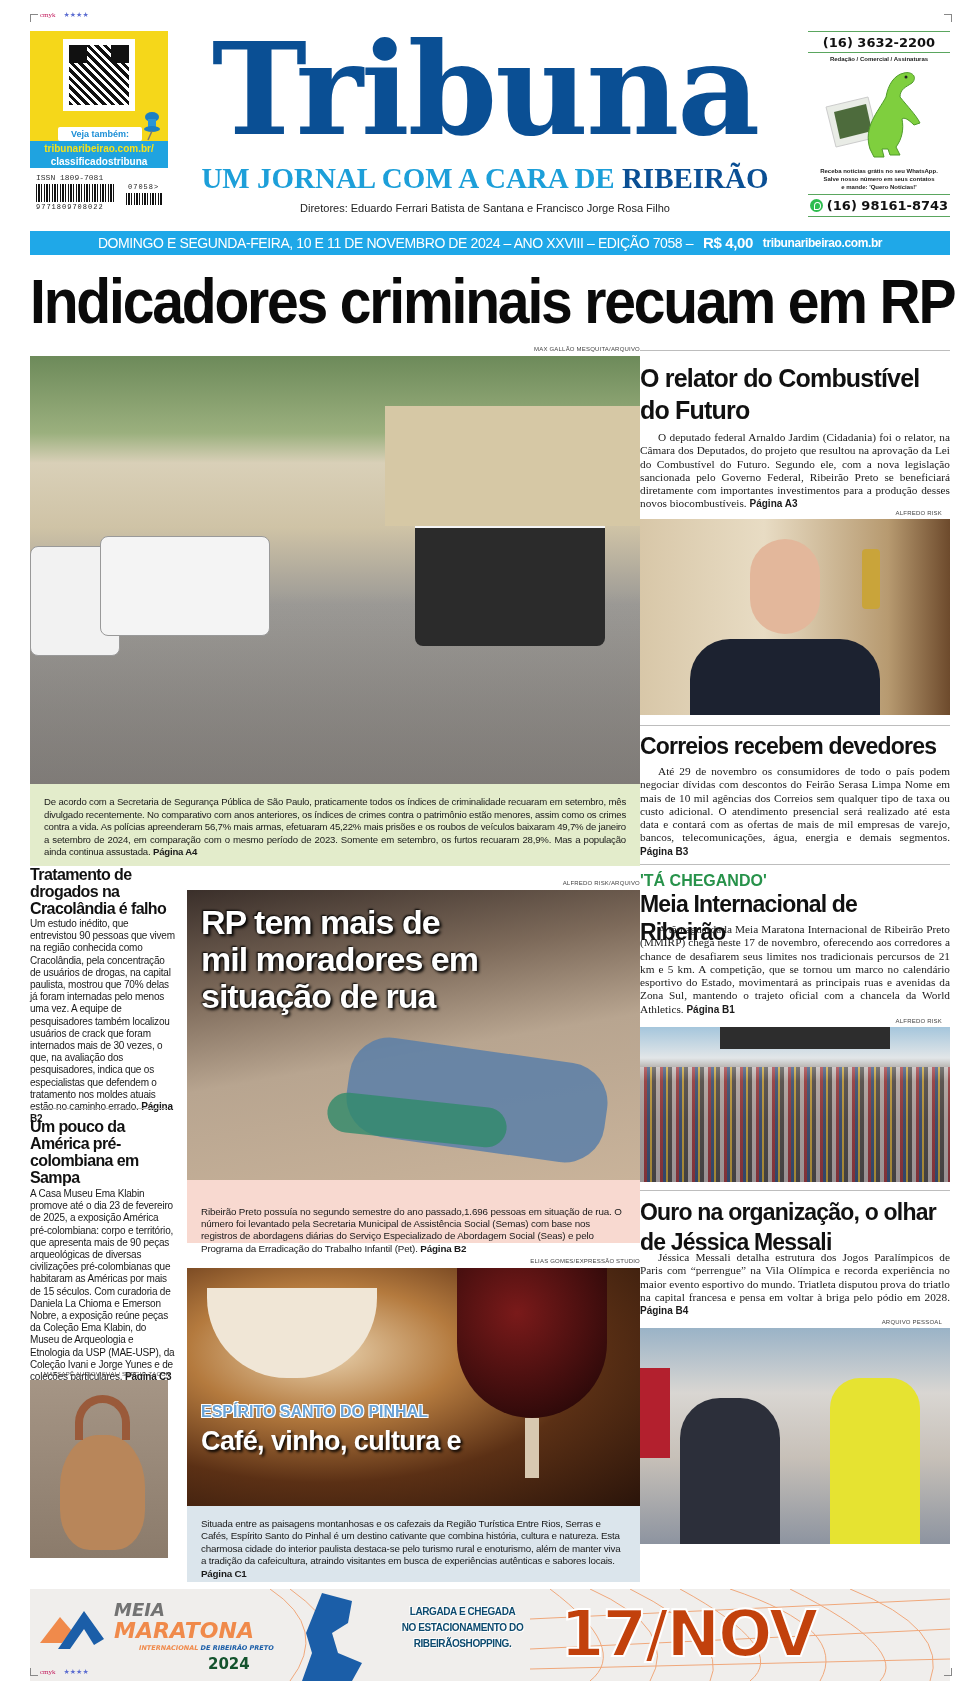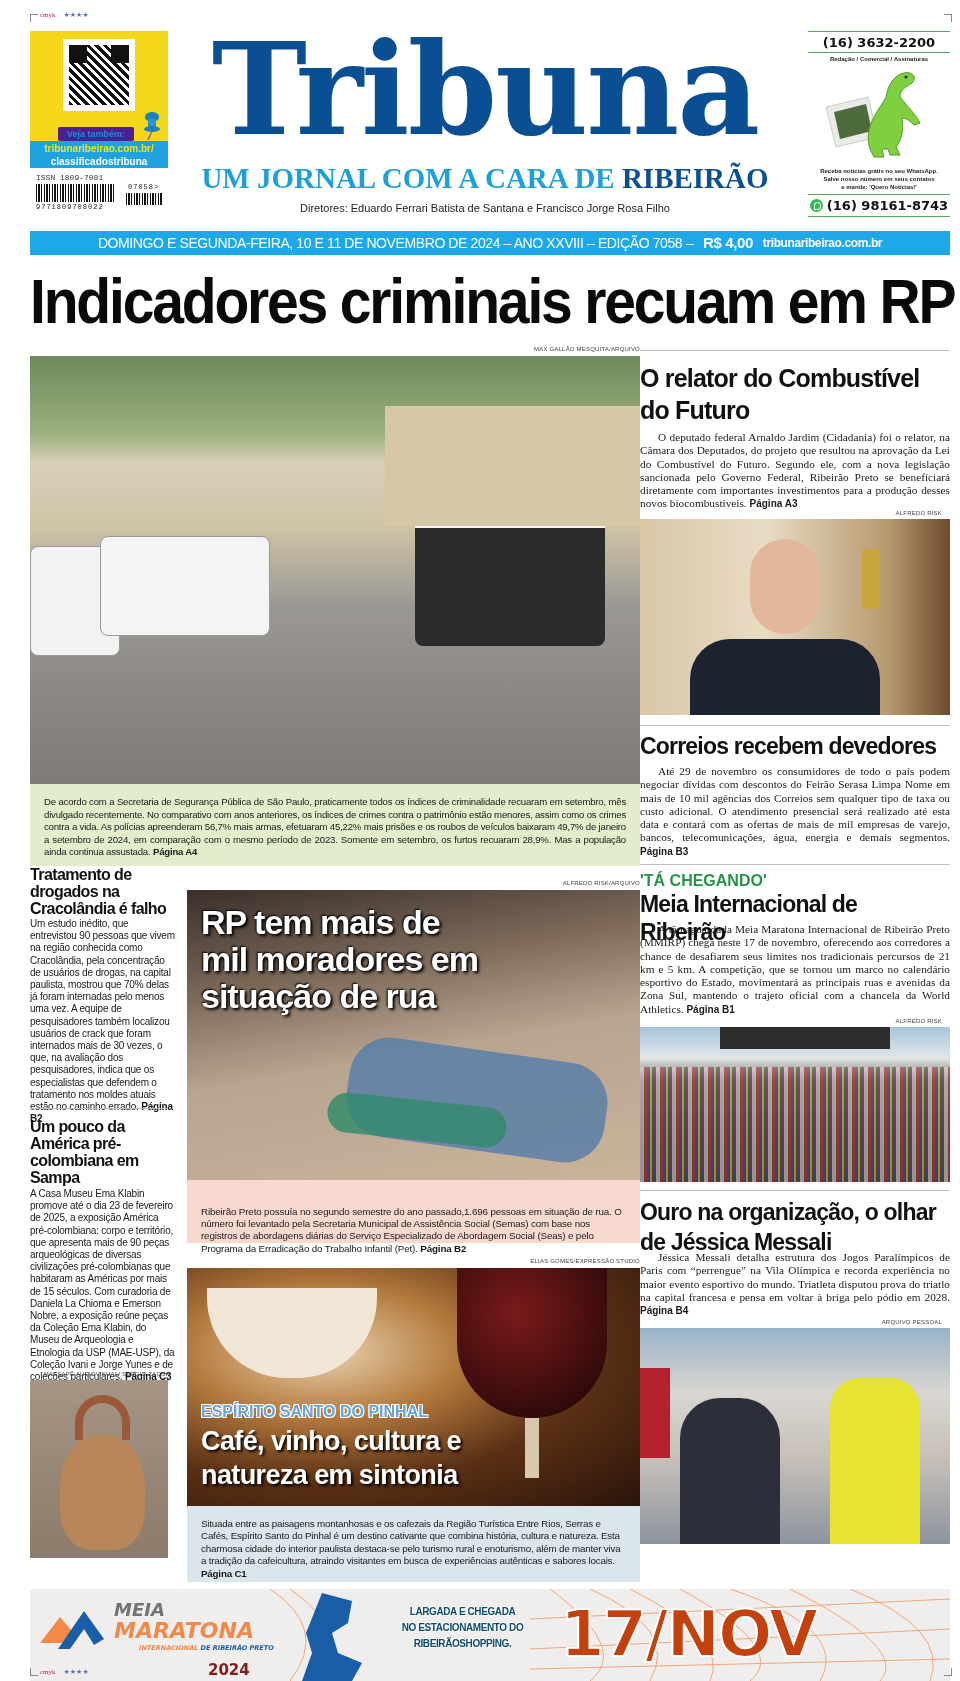--- a/index.html
+++ b/index.html
@@ -13,21 +13,21 @@
   .crop-mark { width: 8px; height: 8px; border-color: #888; border-style: solid; }
 
   
   .qr-box { left: 30px; top: 31px; width: 138px; height: 137px; background: #f5d71a; overflow: hidden; }
   .qr-code { left: 33px; top: 8px; width: 72px; height: 72px; background: #fff; padding: 6px; }
   .qr-inner { width: 100%; height: 100%;
     background:
       linear-gradient(90deg, #111 0 30%, transparent 30% 70%, #111 70% 100%) top/100% 30% no-repeat,
       repeating-linear-gradient(45deg, #111 0 3px, #fff 3px 6px),
       #fff; }
-  .veja { left: 28px; top: 96px; width: 76px; height: 14px; background: #4c1d95; color: #1d8fd6; font-size: 9px; font-weight: bold; text-align: center; line-height: 14px; border-radius: 2px; }
+  .veja { left: 28px; top: 96px; width: 84px; height: 14px; background: #ffffff; color: #1d8fd6; font-size: 9px; font-weight: bold; text-align: center; line-height: 14px; border-radius: 2px; }
   .pin { left: 112px; top: 80px; width: 18px; height: 30px; }
   .site-box { left: 0; top: 110px; width: 138px; height: 27px; background: #1fa3e0; color: #fff; font-size: 10px; font-weight: bold; line-height: 13px; text-align: center; padding-top: 1px; }
   .site-box .l1 { color: #f5e21a; }
   .issn { left: 36px; top: 173px; font-family: "Liberation Mono", monospace; font-size: 8px; color: #333; }
   .barcode { height: 18px; background: repeating-linear-gradient(90deg, #111 0 1px, #fff 1px 2px, #111 2px 4px, #fff 4px 5px, #111 5px 6px, #fff 6px 8px); }
   .barcode-num { font-family: "Liberation Mono", monospace; font-size: 7px; color: #222; letter-spacing: 1px; }
 
   
   .logo { left: 190px; top: 20px; width: 590px; text-align: center; font-family: "DejaVu Serif", serif; font-weight: bold; font-size: 128px; line-height: 138px; color: #0a4f94; letter-spacing: -2px; }
   .tagline { left: 190px; top: 162px; width: 590px; text-align: center; font-family: "Liberation Serif", serif; font-weight: bold; font-size: 29px; color: #1d9fd9; white-space: nowrap; }
@@ -85,21 +85,21 @@
   .cafe-kicker { left: 14px; top: 135px; font-family: "Liberation Sans", sans-serif; font-weight: bold; font-size: 16px; color: #6ba3d6; text-shadow: 1px 1px 0 #fff, -1px -1px 0 #fff, 1px -1px 0 #fff, -1px 1px 0 #fff; }
   .cafe-headline { left: 14px; top: 156px; font-family: "Liberation Sans", sans-serif; font-weight: bold; font-size: 27px; line-height: 34px; color: #fff; letter-spacing: -0.6px; text-shadow: 2px 2px 3px #000; }
   .caption-blue { left: 187px; top: 1506px; width: 453px; height: 76px; background: #dbe5ec; padding: 12px 14px; font-size: 9.8px; line-height: 12.4px; color: #1a1a1a; letter-spacing: -0.2px; }
 
   
   .banner { left: 30px; top: 1599px; width: 920px; height: 92px; background: #f0eeec; overflow: hidden; }
   .ad-meia { left: 84px; top: 12px; font-family: "DejaVu Sans", sans-serif; font-weight: bold; font-style: italic; font-size: 18px; line-height: 18px; color: #737373; }
   .ad-maratona { left: 84px; top: 29px; font-family: "DejaVu Sans", sans-serif; font-weight: bold; font-style: italic; font-size: 22px; color: #f08a4b; }
   .ad-intl { left: 88px; top: 55px; font-family: "DejaVu Sans", sans-serif; font-weight: bold; font-style: italic; font-size: 6.5px; color: #f08a4b; margin-left: 21px; }
   .ad-intl .b { color: #1b5ea8; }
-  .ad-year { left: 178px; top: 72px; font-family: "DejaVu Sans", sans-serif; font-weight: bold; font-size: 15px; color: #7f1d1d; }
+  .ad-year { left: 178px; top: 66px; font-family: "DejaVu Sans", sans-serif; font-weight: bold; font-size: 15px; color: #14532d; }
   .ad-msg { left: 345px; top: 15px; width: 175px; text-align: center; font-family: "Liberation Sans", sans-serif; font-weight: bold; font-size: 10px; line-height: 16px; color: #0c4a6e; text-shadow: 1px 1px 0 #fff, -1px -1px 0 #fff; letter-spacing: -0.4px; }
   .ad-date { left: 530px; top: 2px; font-family: "DejaVu Sans", sans-serif; font-weight: bold; font-size: 64px; line-height: 86px; color: #c2410c; letter-spacing: -2px; -webkit-text-stroke: 2px #fff; }
 </style>
 </head>
 <body>
 
 <div class="abs crop-mark" style="left:30px;top:14px;border-width:1px 0 0 1px;"></div>
 <div class="abs cmyk" style="left:40px;top:11px;">
   <span>cmyk</span><span class="stars">★★★★</span>
 </div>
@@ -255,21 +255,20 @@
 </div>
 
 <div class="abs credit" style="left:187px;top:1258px;width:453px;">ELIAS GOMES/EXPRESSÃO STUDIO</div>
 <div class="abs photo photo-cafe">
   <div style="position:absolute;left:20px;top:20px;width:170px;height:90px;background:#f0e6d6;border-radius:0 0 80px 80px;"></div>
   <div style="position:absolute;left:270px;top:0;width:150px;height:150px;background:radial-gradient(circle at 40% 30%,#7a1a1a,#1a0505);border-radius:0 0 75px 75px;"></div>
   <div style="position:absolute;left:338px;top:150px;width:14px;height:60px;background:#d8c8b0;"></div>
   <div class="abs cafe-kicker">ESPÍRITO SANTO DO PINHAL</div>
   <div class="abs cafe-headline">
     <div>Café, vinho, cultura e</div>
-    <div>natureza em sintonia</div>
   </div>
 </div>
 <div class="abs caption-blue">
   <span>Situada entre as paisagens montanhosas e os cafezais da Região Turística Entre Rios, Serras e Cafés, Espírito Santo do Pinhal é um destino cativante que combina história, cultura e natureza. Esta charmosa cidade do interior paulista destaca-se pelo turismo rural e enoturismo, além de manter viva a tradição da cafeicultura, atraindo visitantes em busca de experiências autênticas e sabores locais.</span>
   <span class="pagina">Página C1</span>
 </div>
 
 <div class="abs banner" style="top:1589px;height:92px;">
   <svg style="position:absolute;left:0;top:0;width:920px;height:92px;" viewBox="0 0 920 92">
     <g stroke="#f08a4b" stroke-width="1" fill="none" opacity="0.7">

